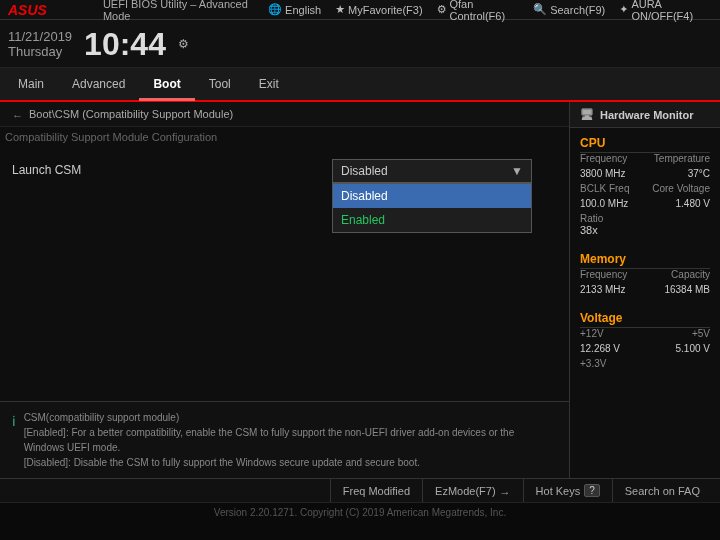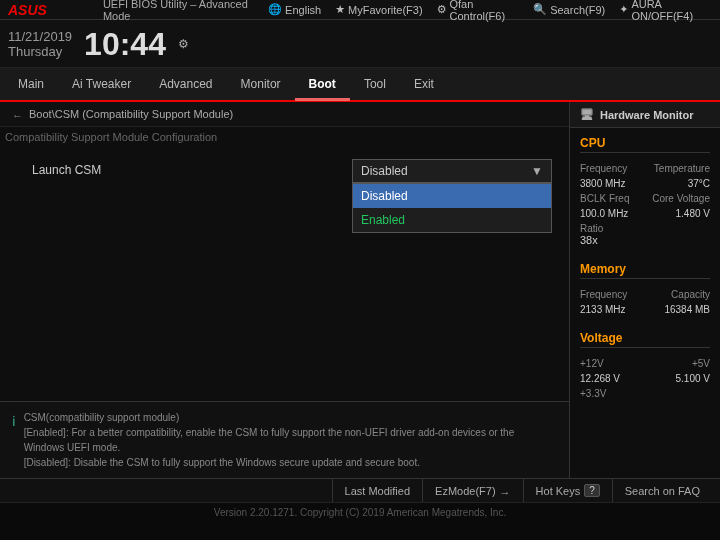--- a/index.html
+++ b/index.html
@@ -130,21 +130,20 @@
       display: flex;
       align-items: flex-start;
       padding: 8px 12px;
       position: relative;
     }
     .setting-label {
       width: 320px;
       color: #ccc;
       font-size: 12px;
       padding-top: 4px;
-      margin-left: 20px;
     }
     .dropdown-container {
       flex: 1;
       position: relative;
     }
     .dropdown-selected {
       background: #1e1e1e;
       border: 1px solid #555;
       color: #ccc;
       padding: 4px 28px 4px 8px;
@@ -221,21 +220,21 @@
     }
     .monitor-icon { color: #aaa; }
 
     .hw-section {
       padding: 8px 10px 4px;
     }
     .hw-section-title {
       color: #f90;
       font-size: 12px;
       font-weight: bold;
-      margin-bottom: 10px;
+      margin-bottom: 0;
       border-bottom: 1px solid #333;
       padding-bottom: 2px;
     }
     .hw-row {
       display: flex;
       justify-content: space-between;
       margin-bottom: 4px;
     }
     .hw-label { color: #888; font-size: 10px; }
     .hw-value { color: #ccc; font-size: 10px; }
@@ -320,23 +319,21 @@
   <div class="datetime-block">
     <div>11/21/2019</div>
     <div>Thursday</div>
   </div>
   <div class="time-display">10:44</div>
   <span class="gear-icon">⚙</span>
 </div>
 
 <div class="nav-bar">
   <div class="nav-item">Main</div>
-  <div class="nav-item">Ai Tweaker</div>
   <div class="nav-item">Advanced</div>
-  <div class="nav-item">Monitor</div>
   <div class="nav-item active">Boot</div>
   <div class="nav-item">Tool</div>
   <div class="nav-item">Exit</div>
 </div>
 
 <div class="main-layout">
 
   <div class="left-content">
     <div class="breadcrumb-bar">
       <span class="breadcrumb-arrow">←</span>
@@ -420,21 +417,21 @@
         <span class="hw-value">12.268 V</span>
         <span class="hw-value">5.100 V</span>
       </div>
       <div class="hw-label">+3.3V</div>
     </div>
   </div>
 </div>
 
 <div class="bottom-bar">
   <div class="bottom-item">
-    <span>Last Modified</span>
+    <span>Freq Modified</span>
   </div>
   <div class="bottom-item">
     <span>EzMode(F7)</span>
     <span>→</span>
   </div>
   <div class="bottom-item">
     <span>Hot Keys</span>
     <span class="bottom-key">?</span>
   </div>
   <div class="bottom-item">

